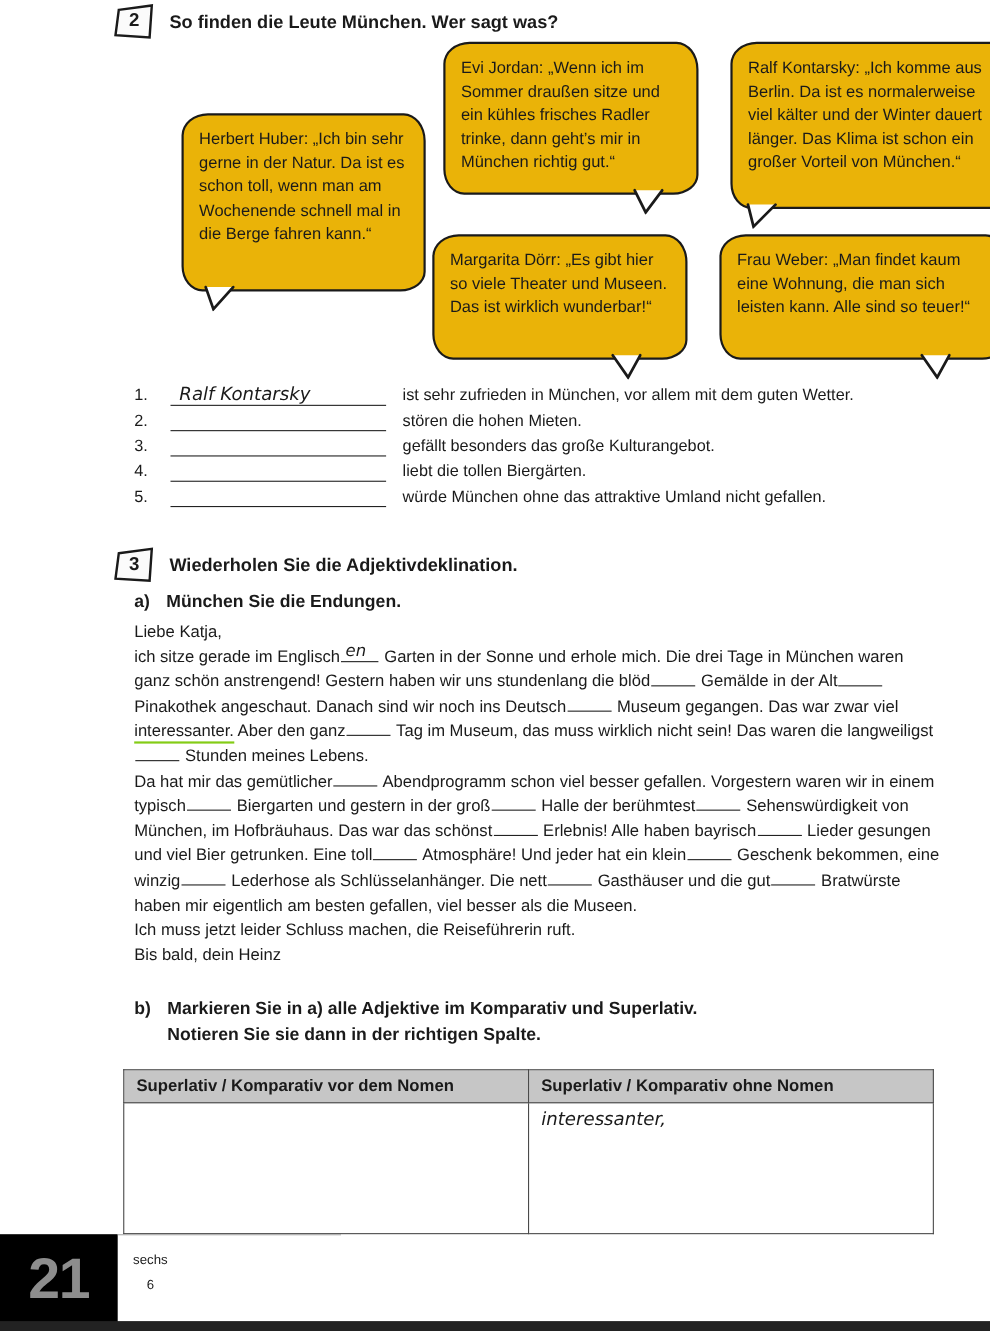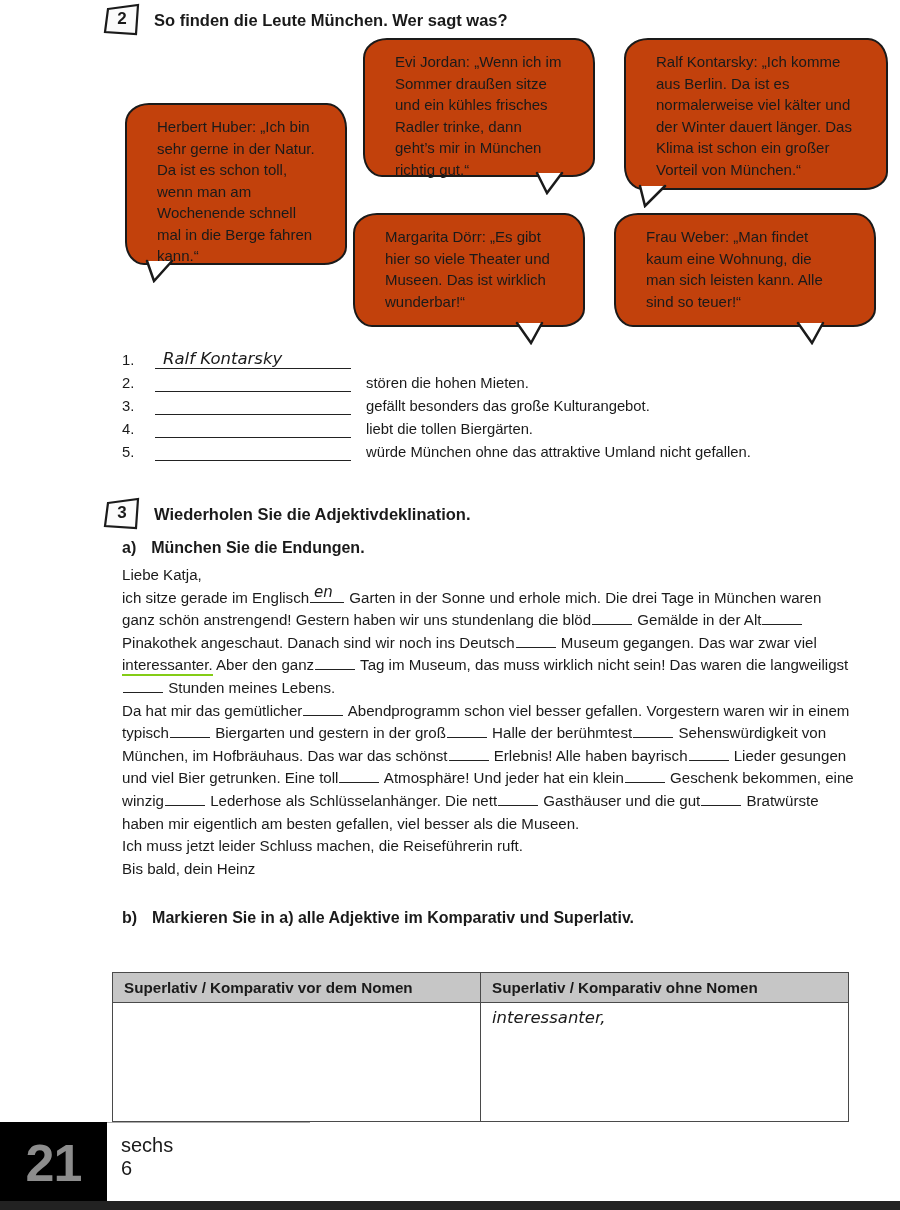--- a/index.html
+++ b/index.html
@@ -13,23 +13,24 @@
   
   .ex-header { position:absolute; display:flex; align-items:center; gap:13px; }
   .ex2-header { left:103px; top:3px; }
   .ex3-header { left:103px; top:497px; }
   .badge { position:relative; display:inline-block; width:38px; height:34px; flex:0 0 38px; }
   .badge-num { position:absolute; left:0; top:6px; width:100%; text-align:center; font-weight:bold; font-size:17px; }
   .ex-title { font-weight:bold; font-size:16.5px; }
 
   
   .bubble {
-    position:absolute; border:2.5px solid #1a1a1a; background:#c2410c;
-    padding:11px 30px; font-size:15px; line-height:21.5px;
+    position:absolute; border:2.5px solid #1a1a1a; background:#eab308;
+    padding:11px 14px; font-size:15px; line-height:21.5px;
     border-radius:24px 20px 23px 19px / 20px 25px 18px 23px;
+    margin-left:40px;
   }
   .bubble .tail { position:absolute; }
   .bubble-0 { left:125px; top:103px; width:222px; height:162px; }
   .bubble-1 { left:363px; top:38px;  width:232px; height:139px; }
   .bubble-2 { left:624px; top:38px;  width:264px; height:152px; }
   .bubble-3 { left:353px; top:213px; width:232px; height:114px; }
   .bubble-4 { left:614px; top:213px; width:262px; height:114px; }
   .bubble-0 .tail { left:16px;  bottom:-20px; }
   .bubble-1 .tail { left:168px; bottom:-20px; }
   .bubble-2 .tail { left:10px;  bottom:-20px; }
@@ -63,21 +64,21 @@
   .ans-table th, .ans-table td { border:1.6px solid #4a4a4a; text-align:left; padding:5px 11px; }
   .ans-table th { background:#c6c6c6; font-weight:bold; font-size:15.2px; height:30px; }
   .ans-table td { height:119px; vertical-align:top; font-size:15px; width:50%; }
   .ans-table td .cell-hand { font-size:16.5px; }
 
   
   .pagenum-box { position:absolute; left:0; top:1122px; width:107px; height:81px; background:#000000;
     display:flex; align-items:center; justify-content:center; }
   .pagenum-big { font-size:52px; font-weight:bold; color:#8d8d8d; letter-spacing:-1px; }
   .footer-rule { position:absolute; left:107px; top:1122px; width:203px; border-top:1.2px solid #aaa; }
-  .footer-words { position:absolute; left:121px; top:1134px; font-size:20px; line-height:23px; }
+  .footer-words { position:absolute; left:121px; top:1134px; font-size:12px; line-height:23px;text-align:center; }
   .bottom-bar { position:absolute; left:0; top:1201px; width:900px; height:9px; background:#222; }
 </style>
 </head>
 <body>
 
 <div class="page">
 
   <div class="ex-header ex2-header">
     <span class="badge">
       <svg width="38" height="34" viewBox="0 0 38 34">
@@ -118,20 +119,21 @@
       <path d="M4,2 L18,22 L29,2" fill="#fff" stroke="#1a1a1a" stroke-width="2.5" stroke-linecap="round"></path>
     </svg>
   </div>
 
   <div class="qlist">
     <div class="qrow">
       <span class="qnum">1.</span>
       <span class="qline">
           <span class="hand answer-hand">Ralf Kontarsky</span>
         </span>
+      <span class="qtext">ist sehr zufrieden in München, vor allem mit dem guten Wetter.</span>
     </div>
     <div class="qrow">
       <span class="qnum">2.</span>
       <span class="qline">
           <span class="hand answer-hand"></span>
         </span>
       <span class="qtext">stören die hohen Mieten.</span>
     </div>
     <div class="qrow">
       <span class="qnum">3.</span>
@@ -170,20 +172,21 @@
     <span>a)</span>
     <span>München Sie die Endungen.</span>
   </div>
 
   <p class="letter"><span>Liebe Katja,</span><br><span>ich sitze gerade im Englisch</span><span class="blank filled"><span class="hand fill-hand">en</span></span><span> Garten in der Sonne und erhole mich. Die drei Tage in München waren ganz schön anstrengend! Gestern haben wir uns stundenlang die blöd</span><span class="blank"></span><span> Gemälde in der Alt</span><span class="blank"></span><span> Pinakothek angeschaut. Danach sind wir noch ins Deutsch</span><span class="blank"></span><span> Museum gegangen. Das war zwar viel </span><span class="marked">interessanter.</span><span> Aber den ganz</span><span class="blank"></span><span> Tag im Museum, das muss wirklich nicht sein! Das waren die langweiligst</span><span class="blank"></span><span> Stunden meines Lebens.</span><br><span>Da hat mir das gemütlicher</span><span class="blank"></span><span> Abendprogramm schon viel besser gefallen. Vorgestern waren wir in einem typisch</span><span class="blank"></span><span> Biergarten und gestern in der groß</span><span class="blank"></span><span> Halle der berühmtest</span><span class="blank"></span><span> Sehenswürdigkeit von München, im Hofbräuhaus. Das war das schönst</span><span class="blank"></span><span> Erlebnis! Alle haben bayrisch</span><span class="blank"></span><span> Lieder gesungen und viel Bier getrunken. Eine toll</span><span class="blank"></span><span> Atmosphäre! Und jeder hat ein klein</span><span class="blank"></span><span> Geschenk bekommen, eine winzig</span><span class="blank"></span><span> Lederhose als Schlüsselanhänger. Die nett</span><span class="blank"></span><span> Gasthäuser und die gut</span><span class="blank"></span><span> Bratwürste haben mir eigentlich am besten gefallen, viel besser als die Museen.</span><br><span>Ich muss jetzt leider Schluss machen, die Reiseführerin ruft.</span><br><span>Bis bald, dein Heinz</span></p>
 
   <div class="sub-head sub-b">
     <span>b)</span>
     <span>
       <span style="display:block">Markieren Sie in a) alle Adjektive im Komparativ und Superlativ.</span>
+      <span style="display:block">Notieren Sie sie dann in der richtigen Spalte.</span>
     </span>
   </div>
 
   <div class="table-wrap">
     <table class="ans-table">
       <thead>
         <tr>
           <th>Superlativ / Komparativ vor dem Nomen</th>
           <th>Superlativ / Komparativ ohne Nomen</th>
         </tr>

